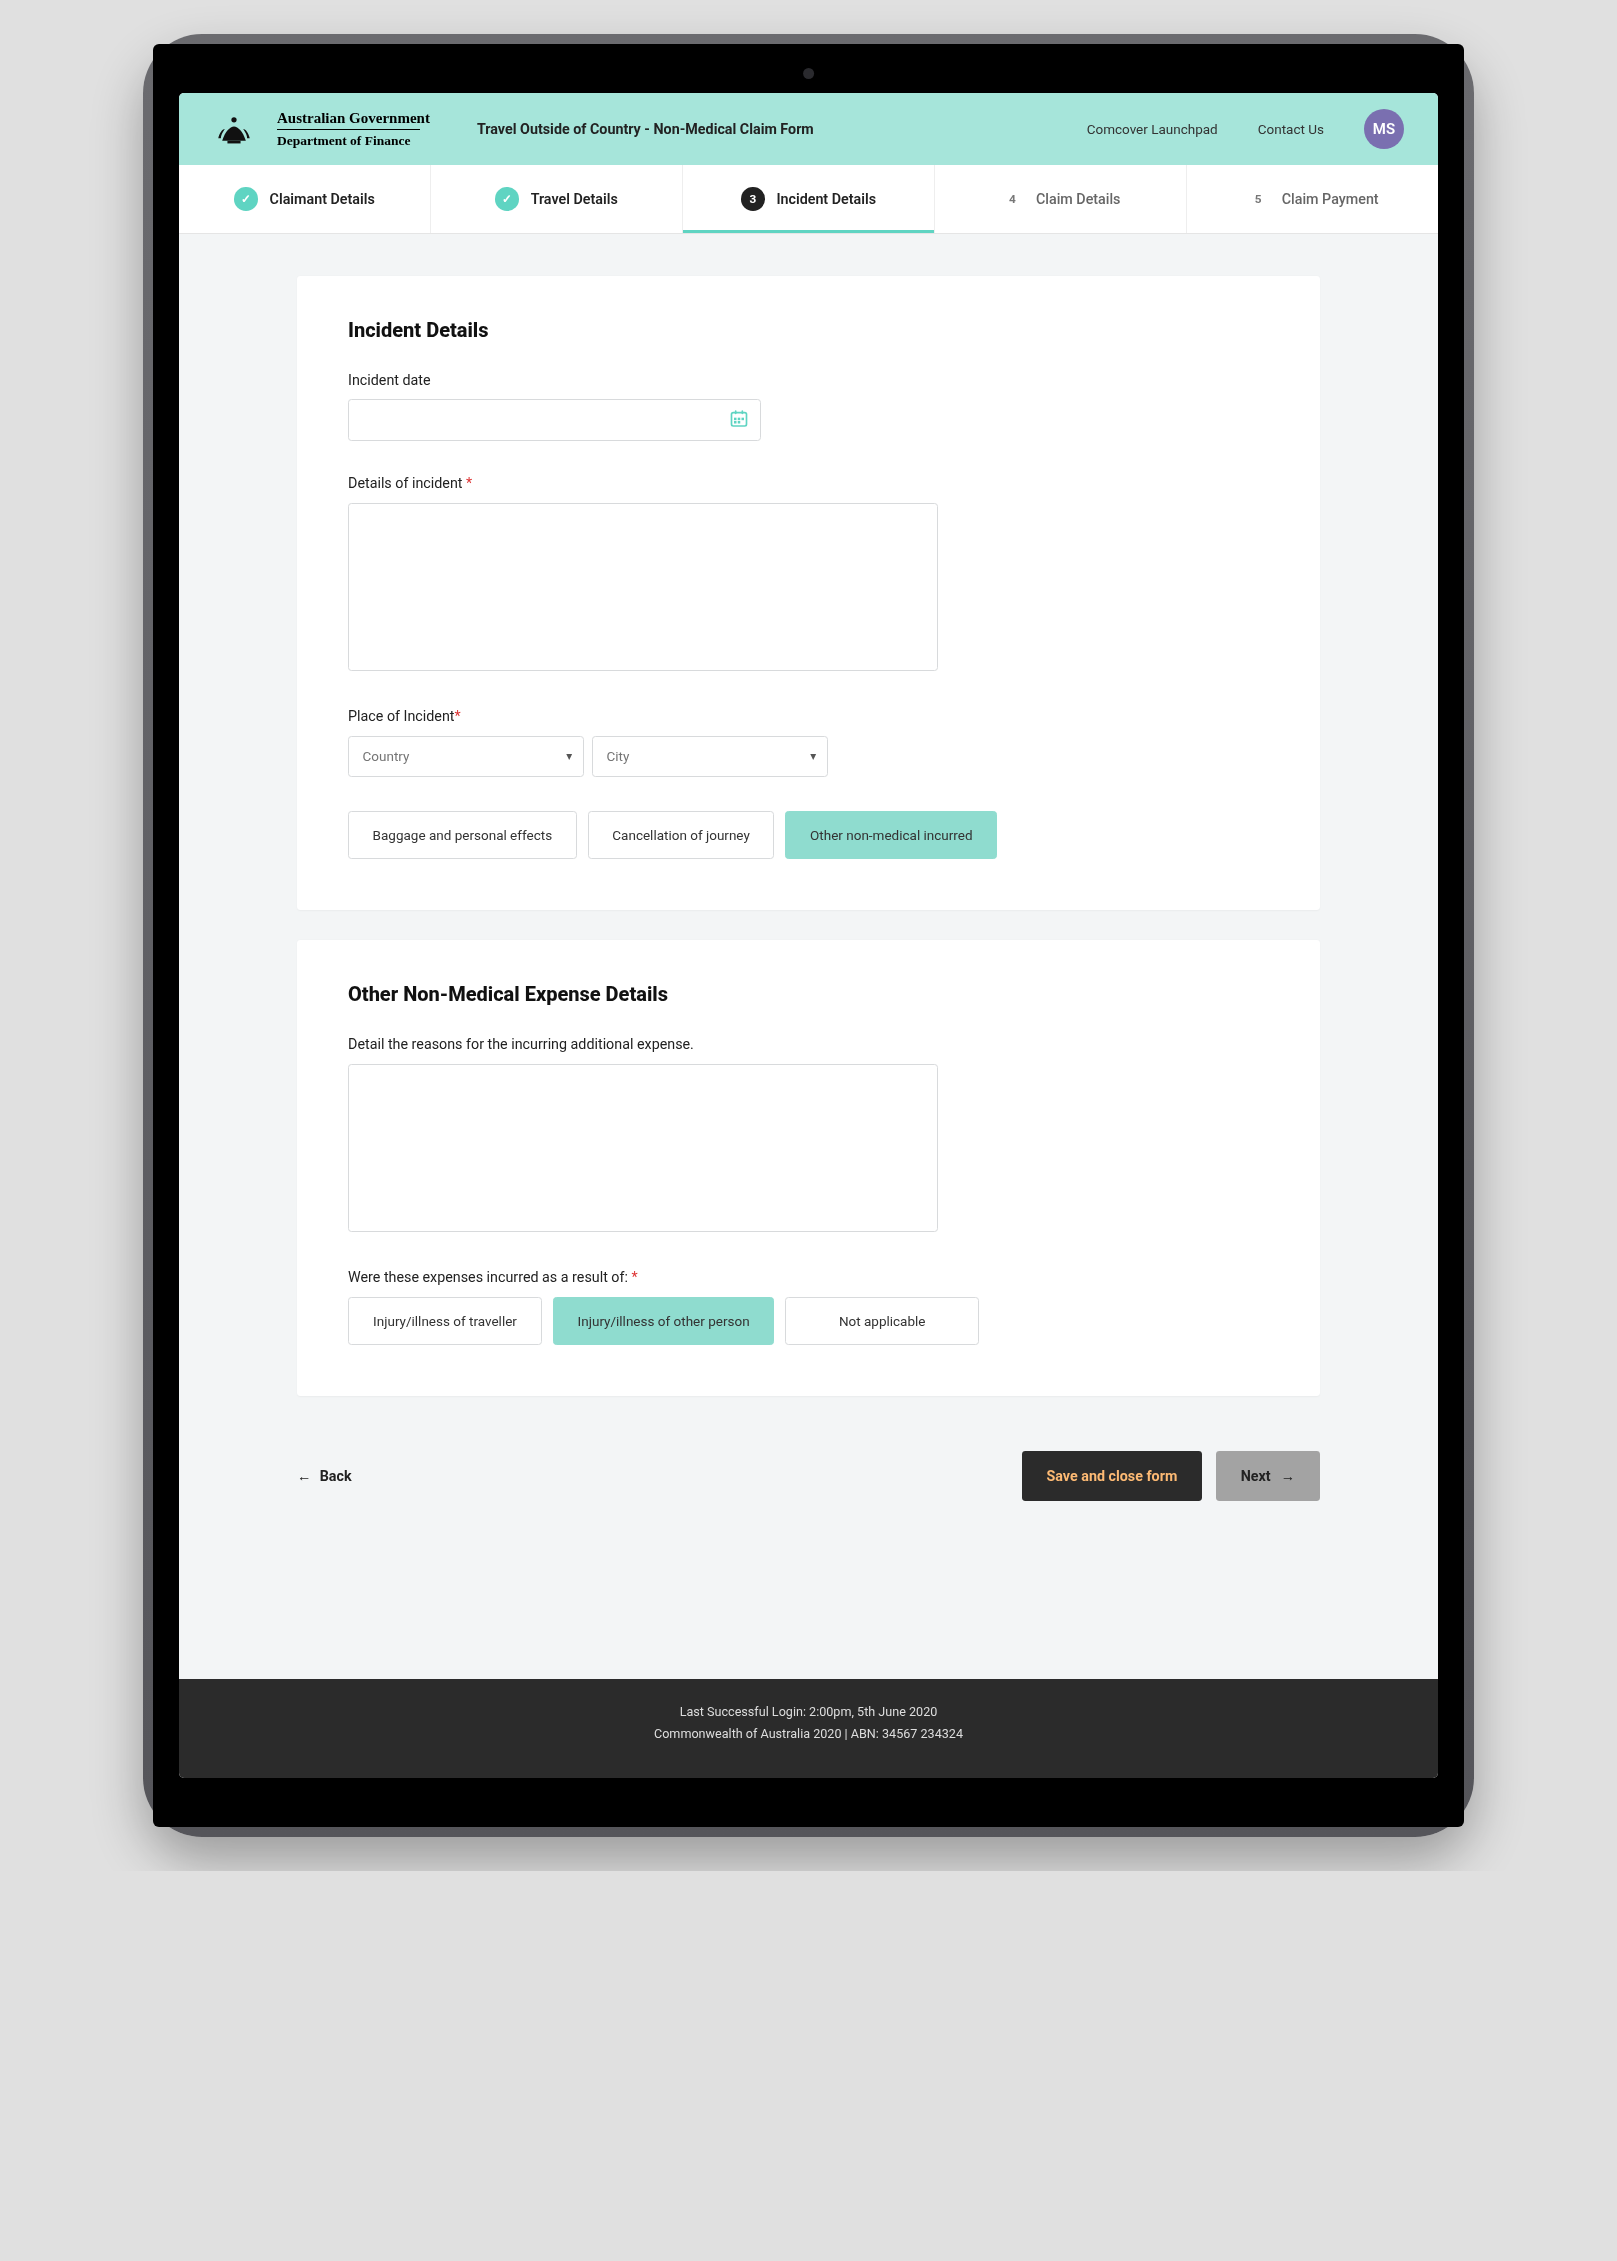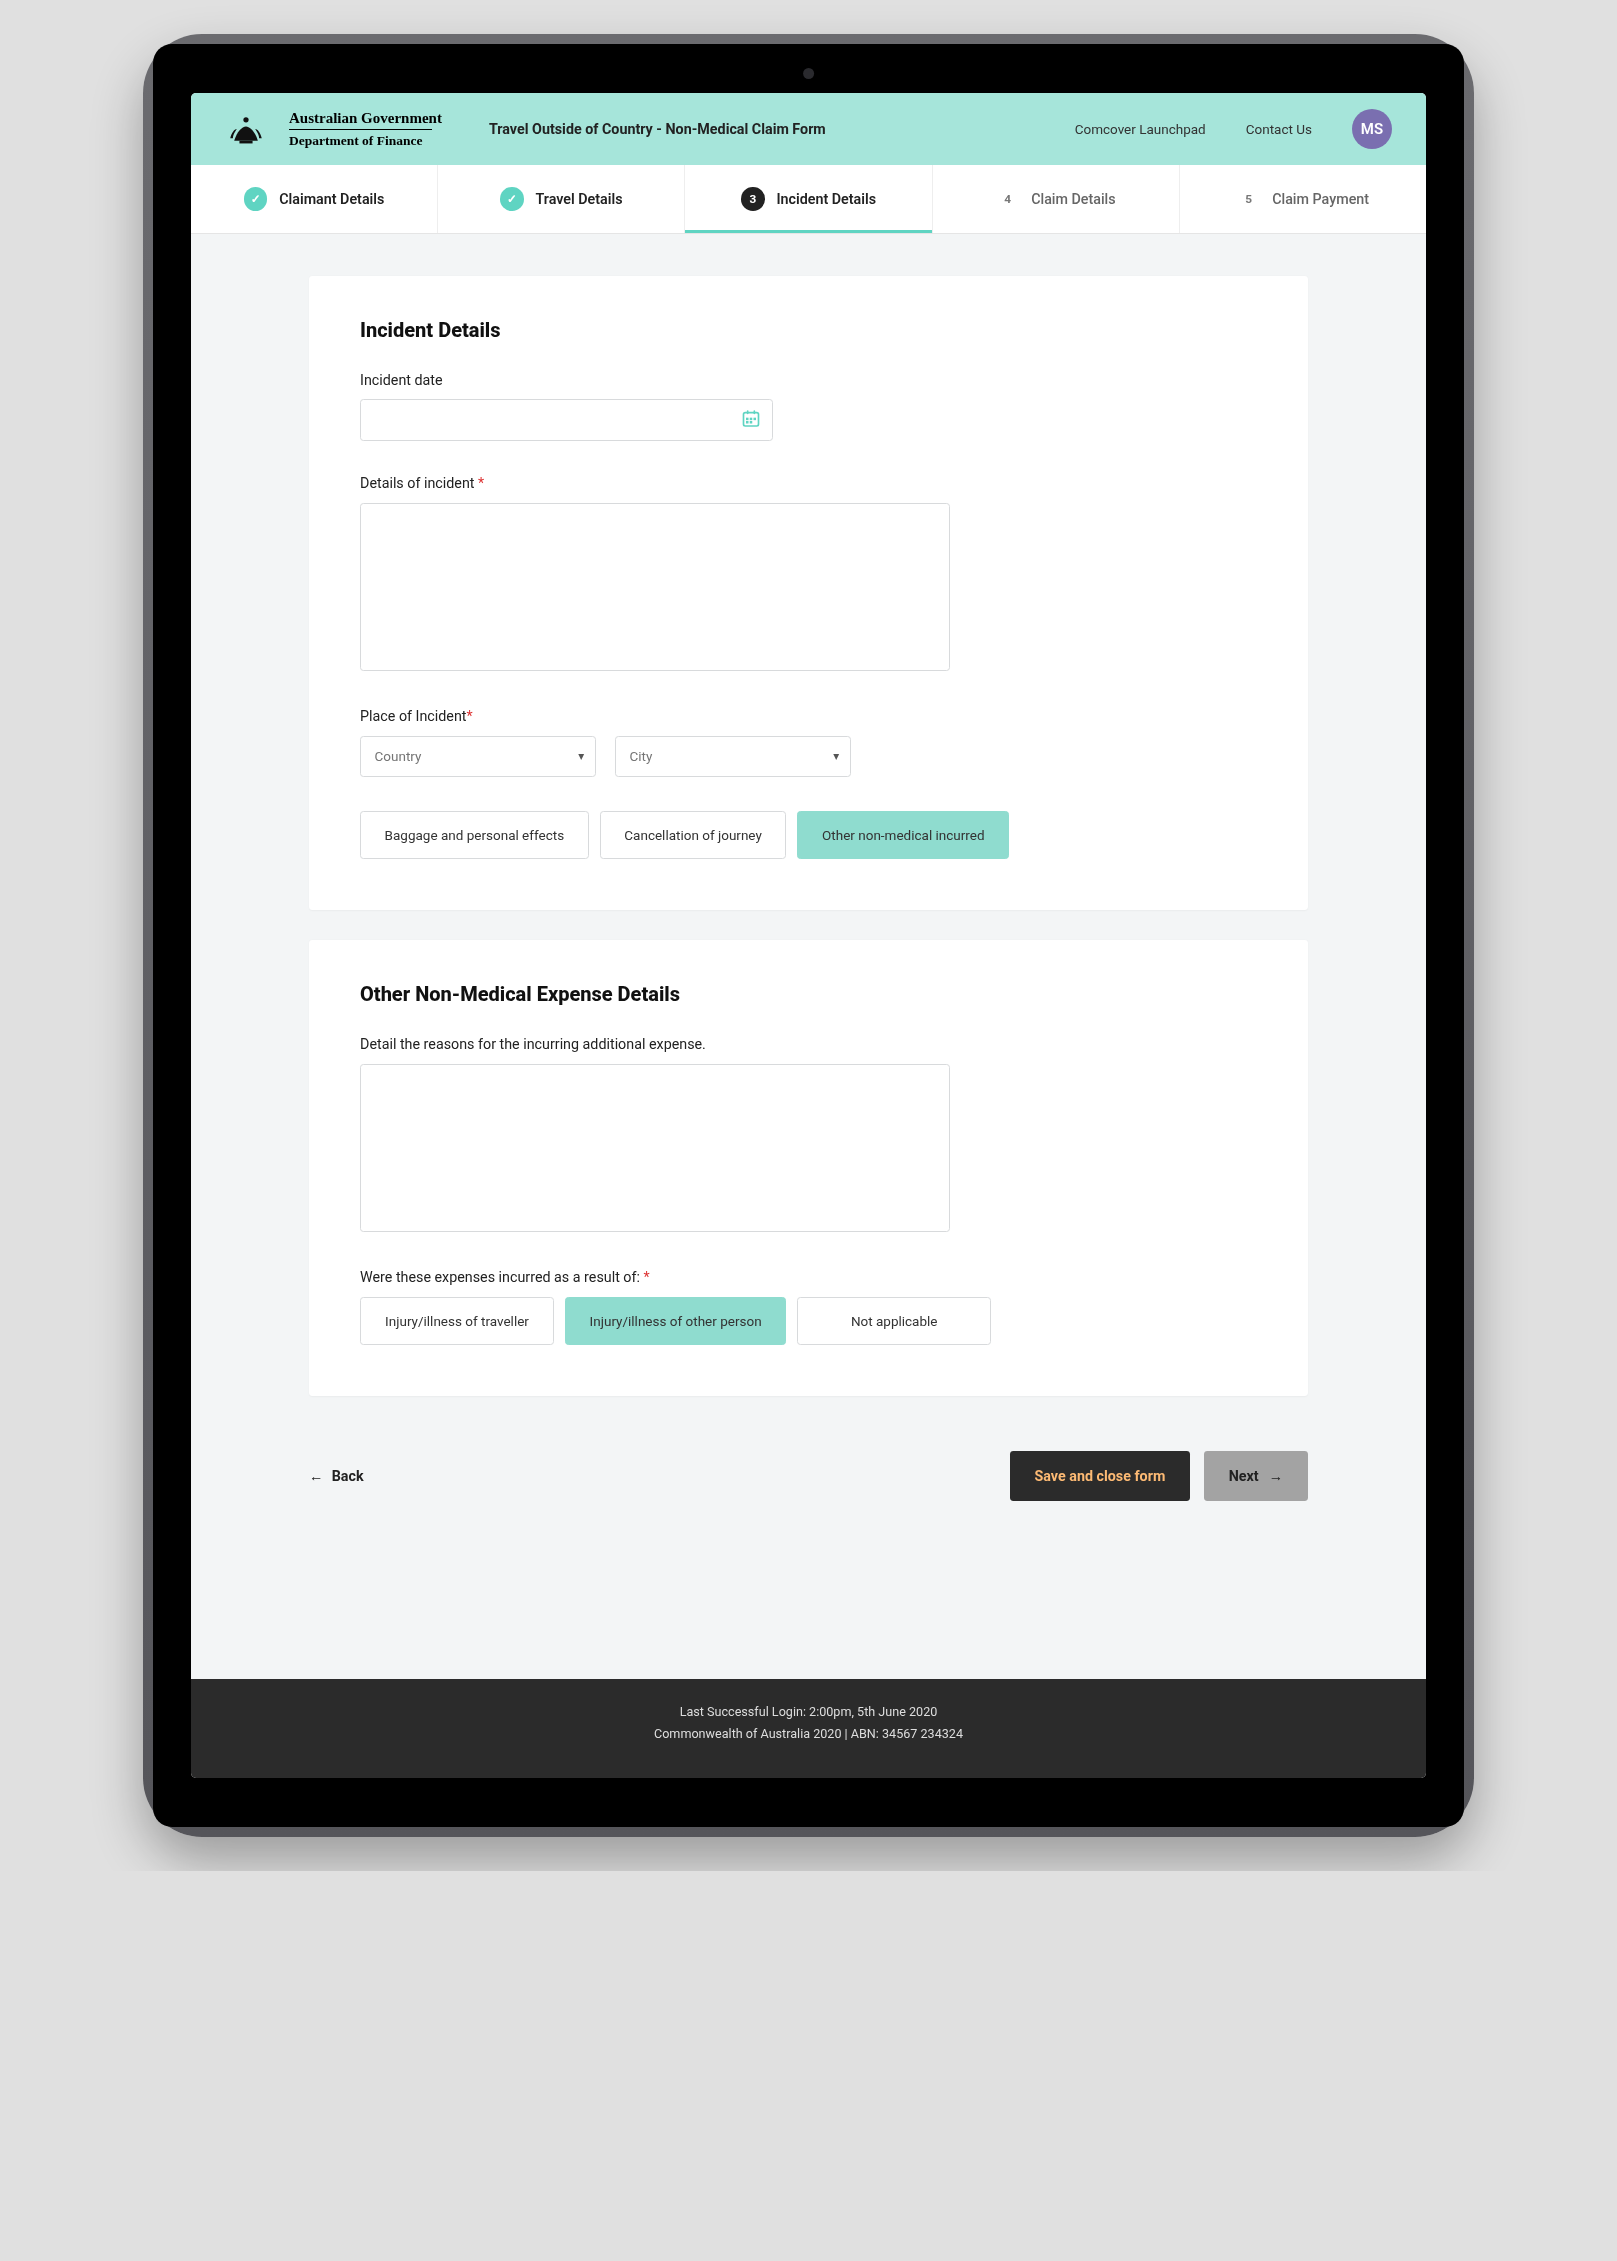--- a/index.html
+++ b/index.html
@@ -8,22 +8,22 @@
   
   .tablet {
     width: 1331px;
     background: linear-gradient(#6b6b6f,#55555a);
     border-radius: 59px;
     padding: 10px;
     box-shadow: 0 25px 51px rgba(0,0,0,0.3);
   }
   .tablet-inner {
     background:#000;
-    border-radius:19px;
-    padding:49px 38px;
+    border-radius:6px;
+    padding:49px 26px;
     position:relative;
   }
   .camera {
     position:absolute;
     top:23.6px; left:50%; transform:translateX(-50%);
     width:11.8px; height:11.8px; border-radius:50%;
     background:#2a2a2e;
   }
   .screen {
     background:#f3f5f6;
@@ -77,21 +77,21 @@
   }
   .date-wrap{ width:413px; position:relative; margin-bottom:34px;}
   .date-wrap .input{ padding-right:42px;}
   .cal-icon{ position:absolute; right:11.8px; top:50%; transform:translateY(-50%); color:#5fd4c2;}
   .cal-icon svg{ width:20px; height:20px; }
 
   .textarea{ height:168px; resize:none; margin-bottom:34px;}
   .textarea.sm{ height:168px; width:590px;}
   .textarea.lg{ width:590px;}
 
-  .select-row{ display:flex; gap:19px; margin-bottom:34px;}
+  .select-row{ display:flex; gap:8px; margin-bottom:34px;}
   .select{ width:236px; appearance:none; color:#9aa0a6; background-image:none; position:relative;}
   .select-wrap{ position:relative; width:236px;}
   .select-wrap::after{ content:"▾"; position:absolute; right:11.8px; top:50%; transform:translateY(-50%); color:#555; pointer-events:none; font-size:11.8px;}
 
   .btn-row{ display:flex; gap:11px; flex-wrap:wrap;}
   .opt-btn{ border:0.8px solid #d8dadc; background:#fff; padding:15px 23.6px; font-size:13.5px; color:#333; border-radius:3.4px; cursor:pointer; white-space:nowrap;}
   .opt-btn.sel{ background:#8fdccf; border-color:#8fdccf;}
   .opt-btn.wide{ min-width:194px; text-align:center;}
 
   .actions{ display:flex; align-items:center; padding:25px 0 59px;}

